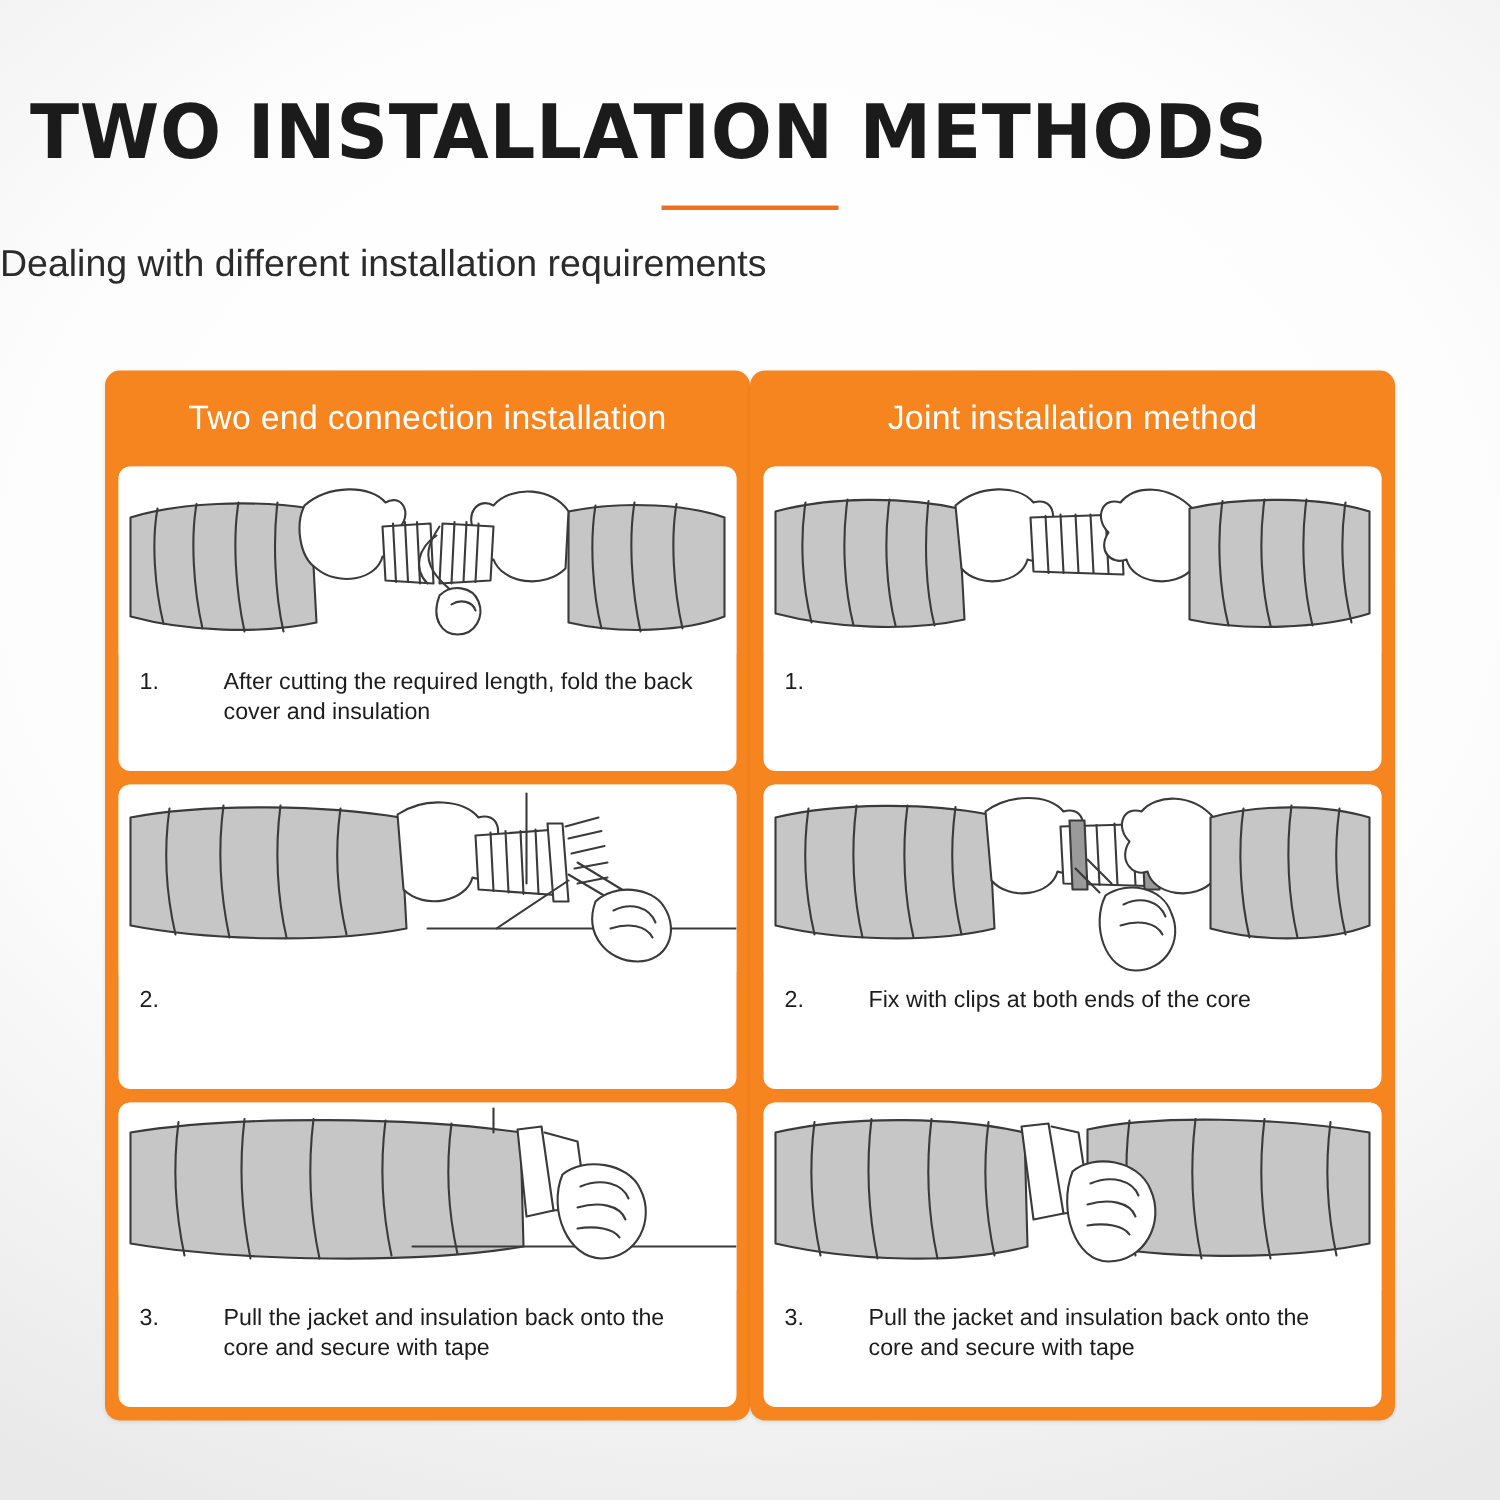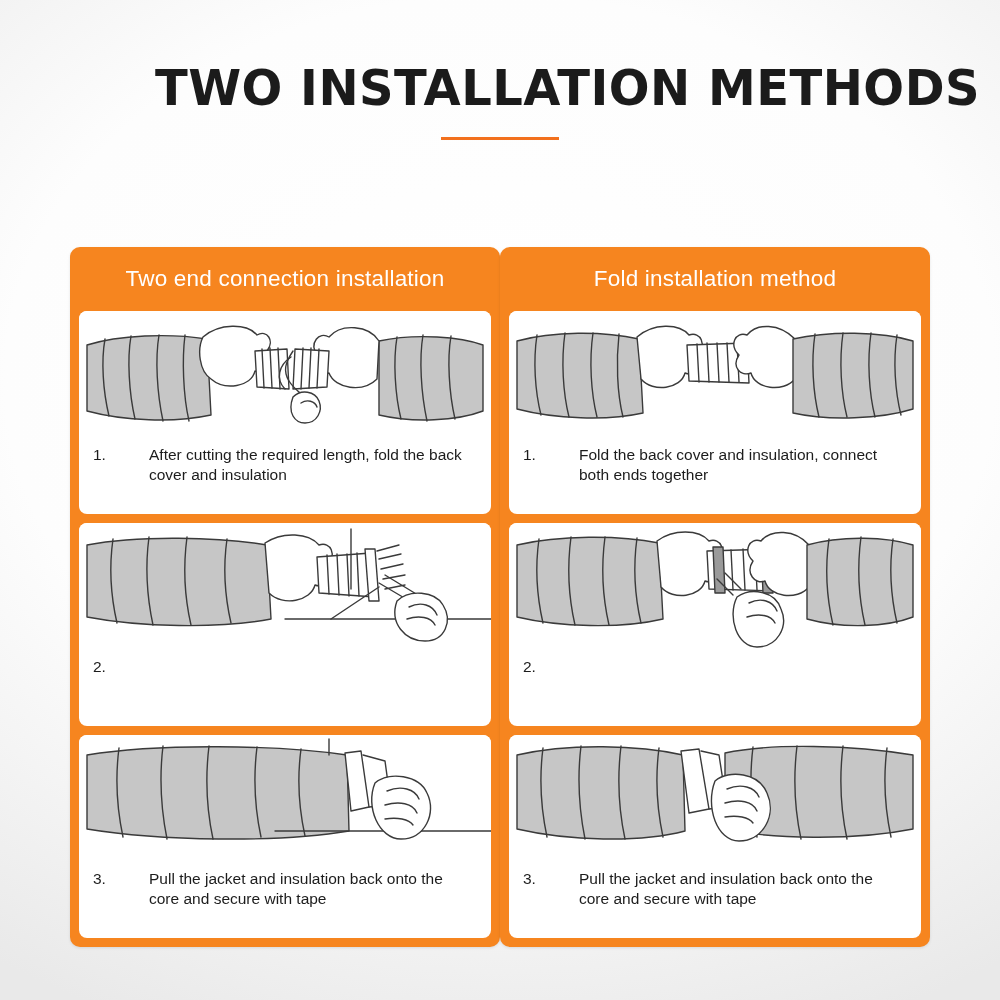--- a/index.html
+++ b/index.html
@@ -18,21 +18,21 @@
     width: 1000px;
     height: 1000px;
     background:
       radial-gradient(ellipse 900px 700px at 50% 38%, #ffffff 0%, #fdfdfd 55%, #f2f2f2 80%, #e9e9e9 100%);
     box-sizing: border-box;
   }
 
   
   .header {
     padding-top: 62px;
-    text-align: right;
+    text-align: left;
   }
   .main-title {
     font-family: "DejaVu Sans", sans-serif;
     font-weight: bold;
     font-size: 50px;
     letter-spacing: 0.5px;
     color: #1b1b1b;
     margin: 0;
     line-height: 1.05;
     transform: scaleX(0.96);
@@ -107,20 +107,21 @@
   .cap-tall { min-height: 56px; }
 </style>
 </head>
 <body>
 
 <div class="page">
 
   <div class="header">
     <h1 class="main-title">TWO INSTALLATION METHODS</h1>
     <div class="title-rule"></div>
+    <p class="subtitle">Dealing with different installation requirements</p>
   </div>
 
   <div class="columns">
 
     <div class="column">
       <div class="col-header">Two end connection installation</div>
 
       <div class="card">
         <svg class="illustration" viewBox="0 0 412 125">
           <g stroke="#3a3a3a" stroke-width="1.4" fill="none" stroke-linejoin="round" stroke-linecap="round">
@@ -215,21 +216,21 @@
           </g>
         </svg>
         <div class="caption cap-tall">
           <span class="num">3.</span>
           <span class="txt">Pull the jacket and insulation back onto the core and secure with tape</span>
         </div>
       </div>
     </div>
 
     <div class="column">
-      <div class="col-header">Fold installation method</div>
+      <div class="col-header">Joint installation method</div>
 
       <div class="card">
         <svg class="illustration" viewBox="0 0 412 125">
           <g stroke="#3a3a3a" stroke-width="1.4" fill="none" stroke-linejoin="round" stroke-linecap="round">
             <path d="M8 30 C 44 20, 94 20, 130 28 L 134 102 C 98 110, 46 108, 8 98 Z" fill="#c6c6c6"></path>
             <path d="M28 24 C 24 50, 26 80, 32 104"></path>
             <path d="M56 22 C 52 50, 54 82, 60 106"></path>
             <path d="M84 22 C 80 50, 82 82, 88 106"></path>
             <path d="M110 23 C 107 50, 108 82, 114 106"></path>
 
@@ -242,21 +243,20 @@
 
             <path d="M284 28 C 320 20, 372 20, 404 30 L 404 98 C 372 108, 320 110, 284 102 Z" fill="#c6c6c6"></path>
             <path d="M306 23 C 302 50, 304 82, 310 106"></path>
             <path d="M334 22 C 330 50, 332 82, 338 106"></path>
             <path d="M362 22 C 358 50, 360 82, 366 106"></path>
             <path d="M388 24 C 384 50, 386 80, 392 104"></path>
           </g>
         </svg>
         <div class="caption cap-tall">
           <span class="num">1.</span>
-          <span class="txt">Fold the back cover and insulation, connect both ends together</span>
         </div>
       </div>
 
       <div class="card">
         <svg class="illustration" viewBox="0 0 412 125">
           <g stroke="#3a3a3a" stroke-width="1.4" fill="none" stroke-linejoin="round" stroke-linecap="round">
             <path d="M8 22 C 50 12, 110 12, 150 20 L 154 96 C 112 106, 50 104, 8 94 Z" fill="#c6c6c6"></path>
             <path d="M30 16 C 26 44, 28 74, 34 100"></path>
             <path d="M62 14 C 58 44, 60 76, 66 102"></path>
             <path d="M96 14 C 92 44, 94 76, 100 102"></path>
@@ -279,20 +279,21 @@
 
             <path d="M228 74 C 242 64, 266 68, 272 86 C 280 104, 268 124, 248 124 C 228 124, 218 94, 228 74 Z" fill="#ffffff"></path>
             <path d="M240 80 C 252 74, 264 78, 268 88"></path>
             <path d="M238 94 C 250 90, 262 92, 266 100"></path>
             <path d="M224 72 L 208 56"></path>
             <path d="M232 66 L 216 50"></path>
           </g>
         </svg>
         <div class="caption cap-tall">
           <span class="num">2.</span>
+          <span class="txt">Fix with clips at both ends of the core</span>
         </div>
       </div>
 
       <div class="card">
         <svg class="illustration" viewBox="0 0 412 125">
           <g stroke="#3a3a3a" stroke-width="1.4" fill="none" stroke-linejoin="round" stroke-linecap="round">
             <path d="M8 20 C 60 8, 130 10, 174 20 L 176 96 C 130 108, 60 106, 8 94 Z" fill="#c6c6c6"></path>
             <path d="M34 13 C 30 44, 32 74, 38 102"></path>
             <path d="M72 11 C 68 44, 70 74, 76 104"></path>
             <path d="M112 11 C 108 44, 110 76, 116 104"></path>

